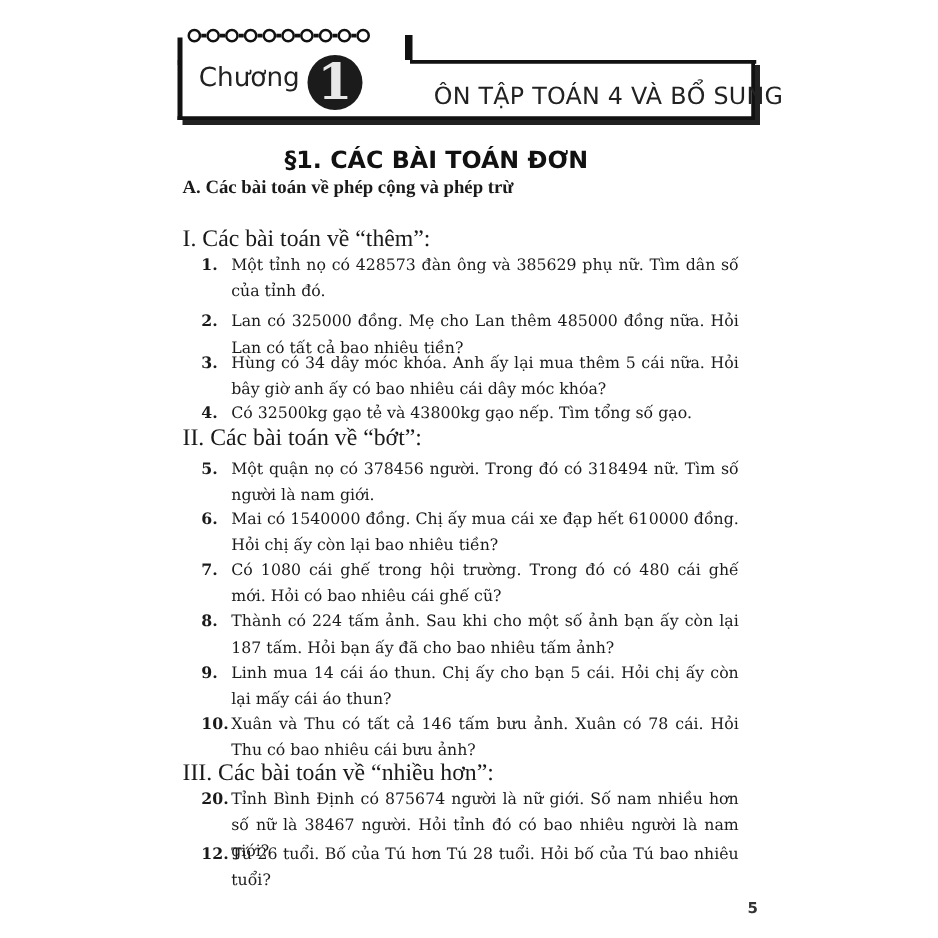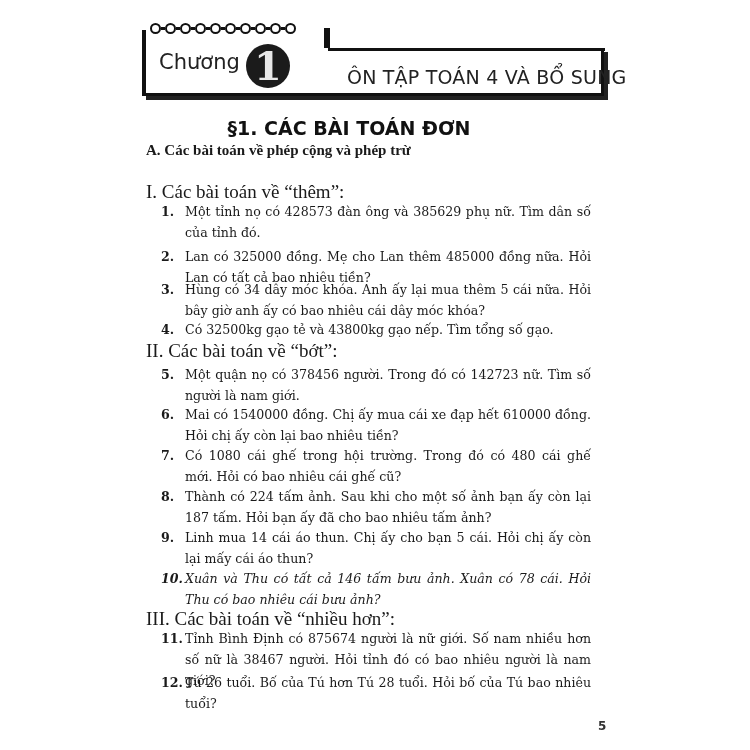--- a/index.html
+++ b/index.html
@@ -76,46 +76,46 @@
   <span class="txt">Hùng có 34 dây móc khóa. Anh ấy lại mua thêm 5 cái nữa. Hỏi bây giờ anh ấy có bao nhiêu cái dây móc khóa?</span>
 </div>
 <div class="item" style="top:319px;">
   <span class="num">4.</span>
   <span class="txt">Có 32500kg gạo tẻ và 43800kg gạo nếp. Tìm tổng số gạo.</span>
 </div>
 
 <div class="h-sub" style="top:340px;">II. Các bài toán về “bớt”:</div>
 <div class="item" style="top:364px;">
   <span class="num">5.</span>
-  <span class="txt">Một quận nọ có 378456 người. Trong đó có 142723 nữ. Tìm số người là nam giới.</span>
+  <span class="txt">Một quận nọ có 378456 người. Trong đó có 318494 nữ. Tìm số người là nam giới.</span>
 </div>
 <div class="item" style="top:404px;">
   <span class="num">6.</span>
   <span class="txt">Mai có 1540000 đồng. Chị ấy mua cái xe đạp hết 610000 đồng. Hỏi chị ấy còn lại bao nhiêu tiền?</span>
 </div>
 <div class="item" style="top:445px;">
   <span class="num">7.</span>
   <span class="txt">Có 1080 cái ghế trong hội trường. Trong đó có 480 cái ghế mới. Hỏi có bao nhiêu cái ghế cũ?</span>
 </div>
 <div class="item" style="top:486px;">
   <span class="num">8.</span>
   <span class="txt">Thành có 224 tấm ảnh. Sau khi cho một số ảnh bạn ấy còn lại 187 tấm. Hỏi bạn ấy đã cho bao nhiêu tấm ảnh?</span>
 </div>
 <div class="item" style="top:527px;">
   <span class="num">9.</span>
   <span class="txt">Linh mua 14 cái áo thun. Chị ấy cho bạn 5 cái. Hỏi chị ấy còn lại mấy cái áo thun?</span>
 </div>
-<div class="item" style="top:568px;font-style:italic;">
+<div class="item" style="top:568px;">
   <span class="num">10.</span>
   <span class="txt">Xuân và Thu có tất cả 146 tấm bưu ảnh. Xuân có 78 cái. Hỏi Thu có bao nhiêu cái bưu ảnh?</span>
 </div>
 
 <div class="h-sub" style="top:608px;">III. Các bài toán về “nhiều hơn”:</div>
 <div class="item" style="top:628px;">
-  <span class="num">11.</span>
+  <span class="num">20.</span>
   <span class="txt">Tỉnh Bình Định có 875674 người là nữ giới. Số nam nhiều hơn số nữ là 38467 người. Hỏi tỉnh đó có bao nhiêu người là nam giới?</span>
 </div>
 <div class="item" style="top:672px;">
   <span class="num">12.</span>
   <span class="txt">Tú 26 tuổi. Bố của Tú hơn Tú 28 tuổi. Hỏi bố của Tú bao nhiêu tuổi?</span>
 </div>
 
 <div class="page-num">5</div>
 
 </body></html>

